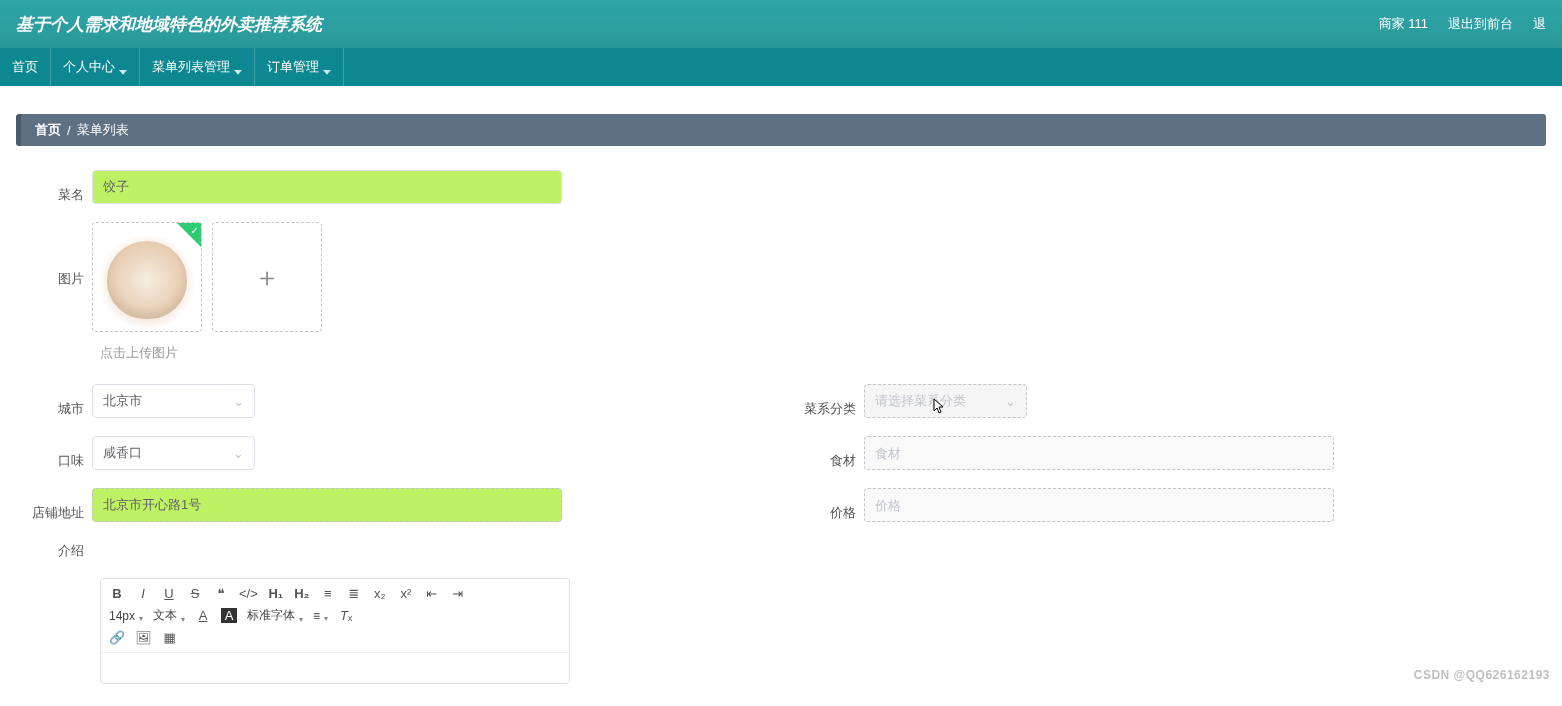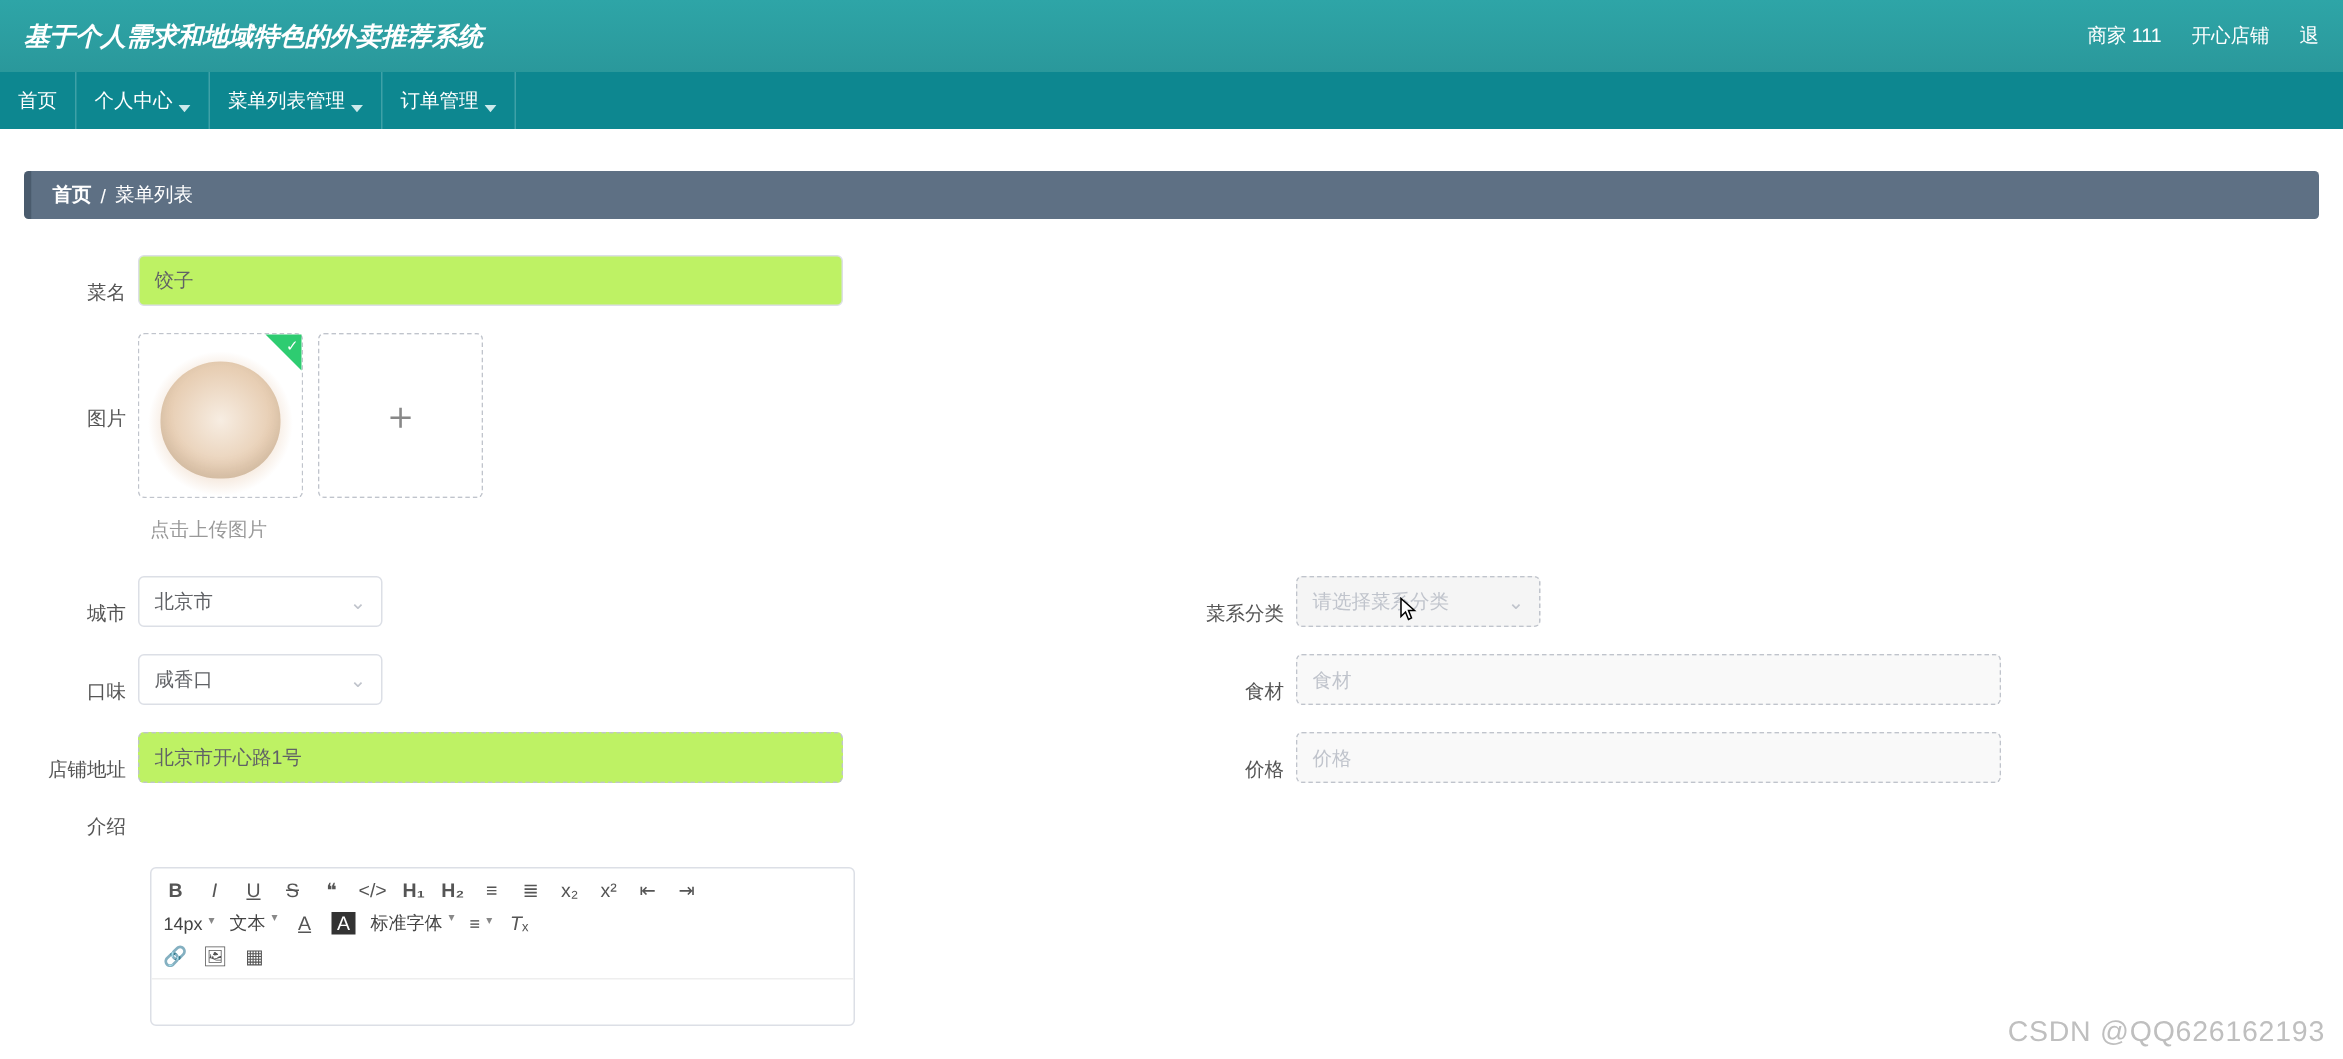--- a/index.html
+++ b/index.html
@@ -41,36 +41,36 @@
     .readonly-input { border:1px dashed #c0c4cc; }
     .editor { width:470px; border:1px solid #dcdfe6; border-radius:4px; margin-left:78px; }
     .intro-row .label { align-self:flex-start; padding-top:2px; }
     .editor-toolbar { border-bottom:1px solid #eee; padding:4px 8px; }
     .t-line { display:flex; align-items:center; gap:10px; padding:3px 0; flex-wrap:wrap; }
     .t-btn { color:#555; font-size:13px; cursor:pointer; min-width:16px; text-align:center; font-family: Arial, sans-serif; }
     .t-btn.bold { font-weight:bold; }
     .t-btn.italic { font-style:italic; }
     .t-btn.under { text-decoration:underline; }
     .t-btn.strike { text-decoration:line-through; }
-    .t-sel { display:flex; align-items:flex-start; gap:4px; font-size:12px; color:#444; border:none; cursor:pointer; }
+    .t-sel { display:flex; align-items:flex-end; gap:4px; font-size:12px; color:#444; border:none; cursor:pointer; }
     .t-sel .tri { font-size:8px; color:#888; }
     .editor-body { height:30px; padding:6px 8px; }
-    .watermark { position:fixed; right:12px; bottom:6px; color:#bfbfbf; font-size:19px; letter-spacing:0.5px; pointer-events:none; }
+    .watermark { position:fixed; right:12px; bottom:24px; color:#bfbfbf; font-size:12px; letter-spacing:0.5px; pointer-events:none;font-weight:bold; }
     .cursor-ptr { position:absolute; left:932px; top:398px; pointer-events:none; }
     .cursor-ptr svg { width:16px; height:16px; }
     input::placeholder { color:#c0c4cc; }
   </style>
 </head>
 <body>
 
 <div class="header">
   <div class="header-title">基于个人需求和地域特色的外卖推荐系统</div>
   <div class="header-links">
     <span class="header-link">商家 111</span>
-    <span class="header-link">开心店铺</span>
+    <span class="header-link">退出到前台</span>
     <span class="header-link">退</span>
   </div>
 </div>
 
 <div class="nav">
   <div class="nav-item">
       <span>首页</span>
     </div>
   <div class="nav-item">
     <span>个人中心</span>

